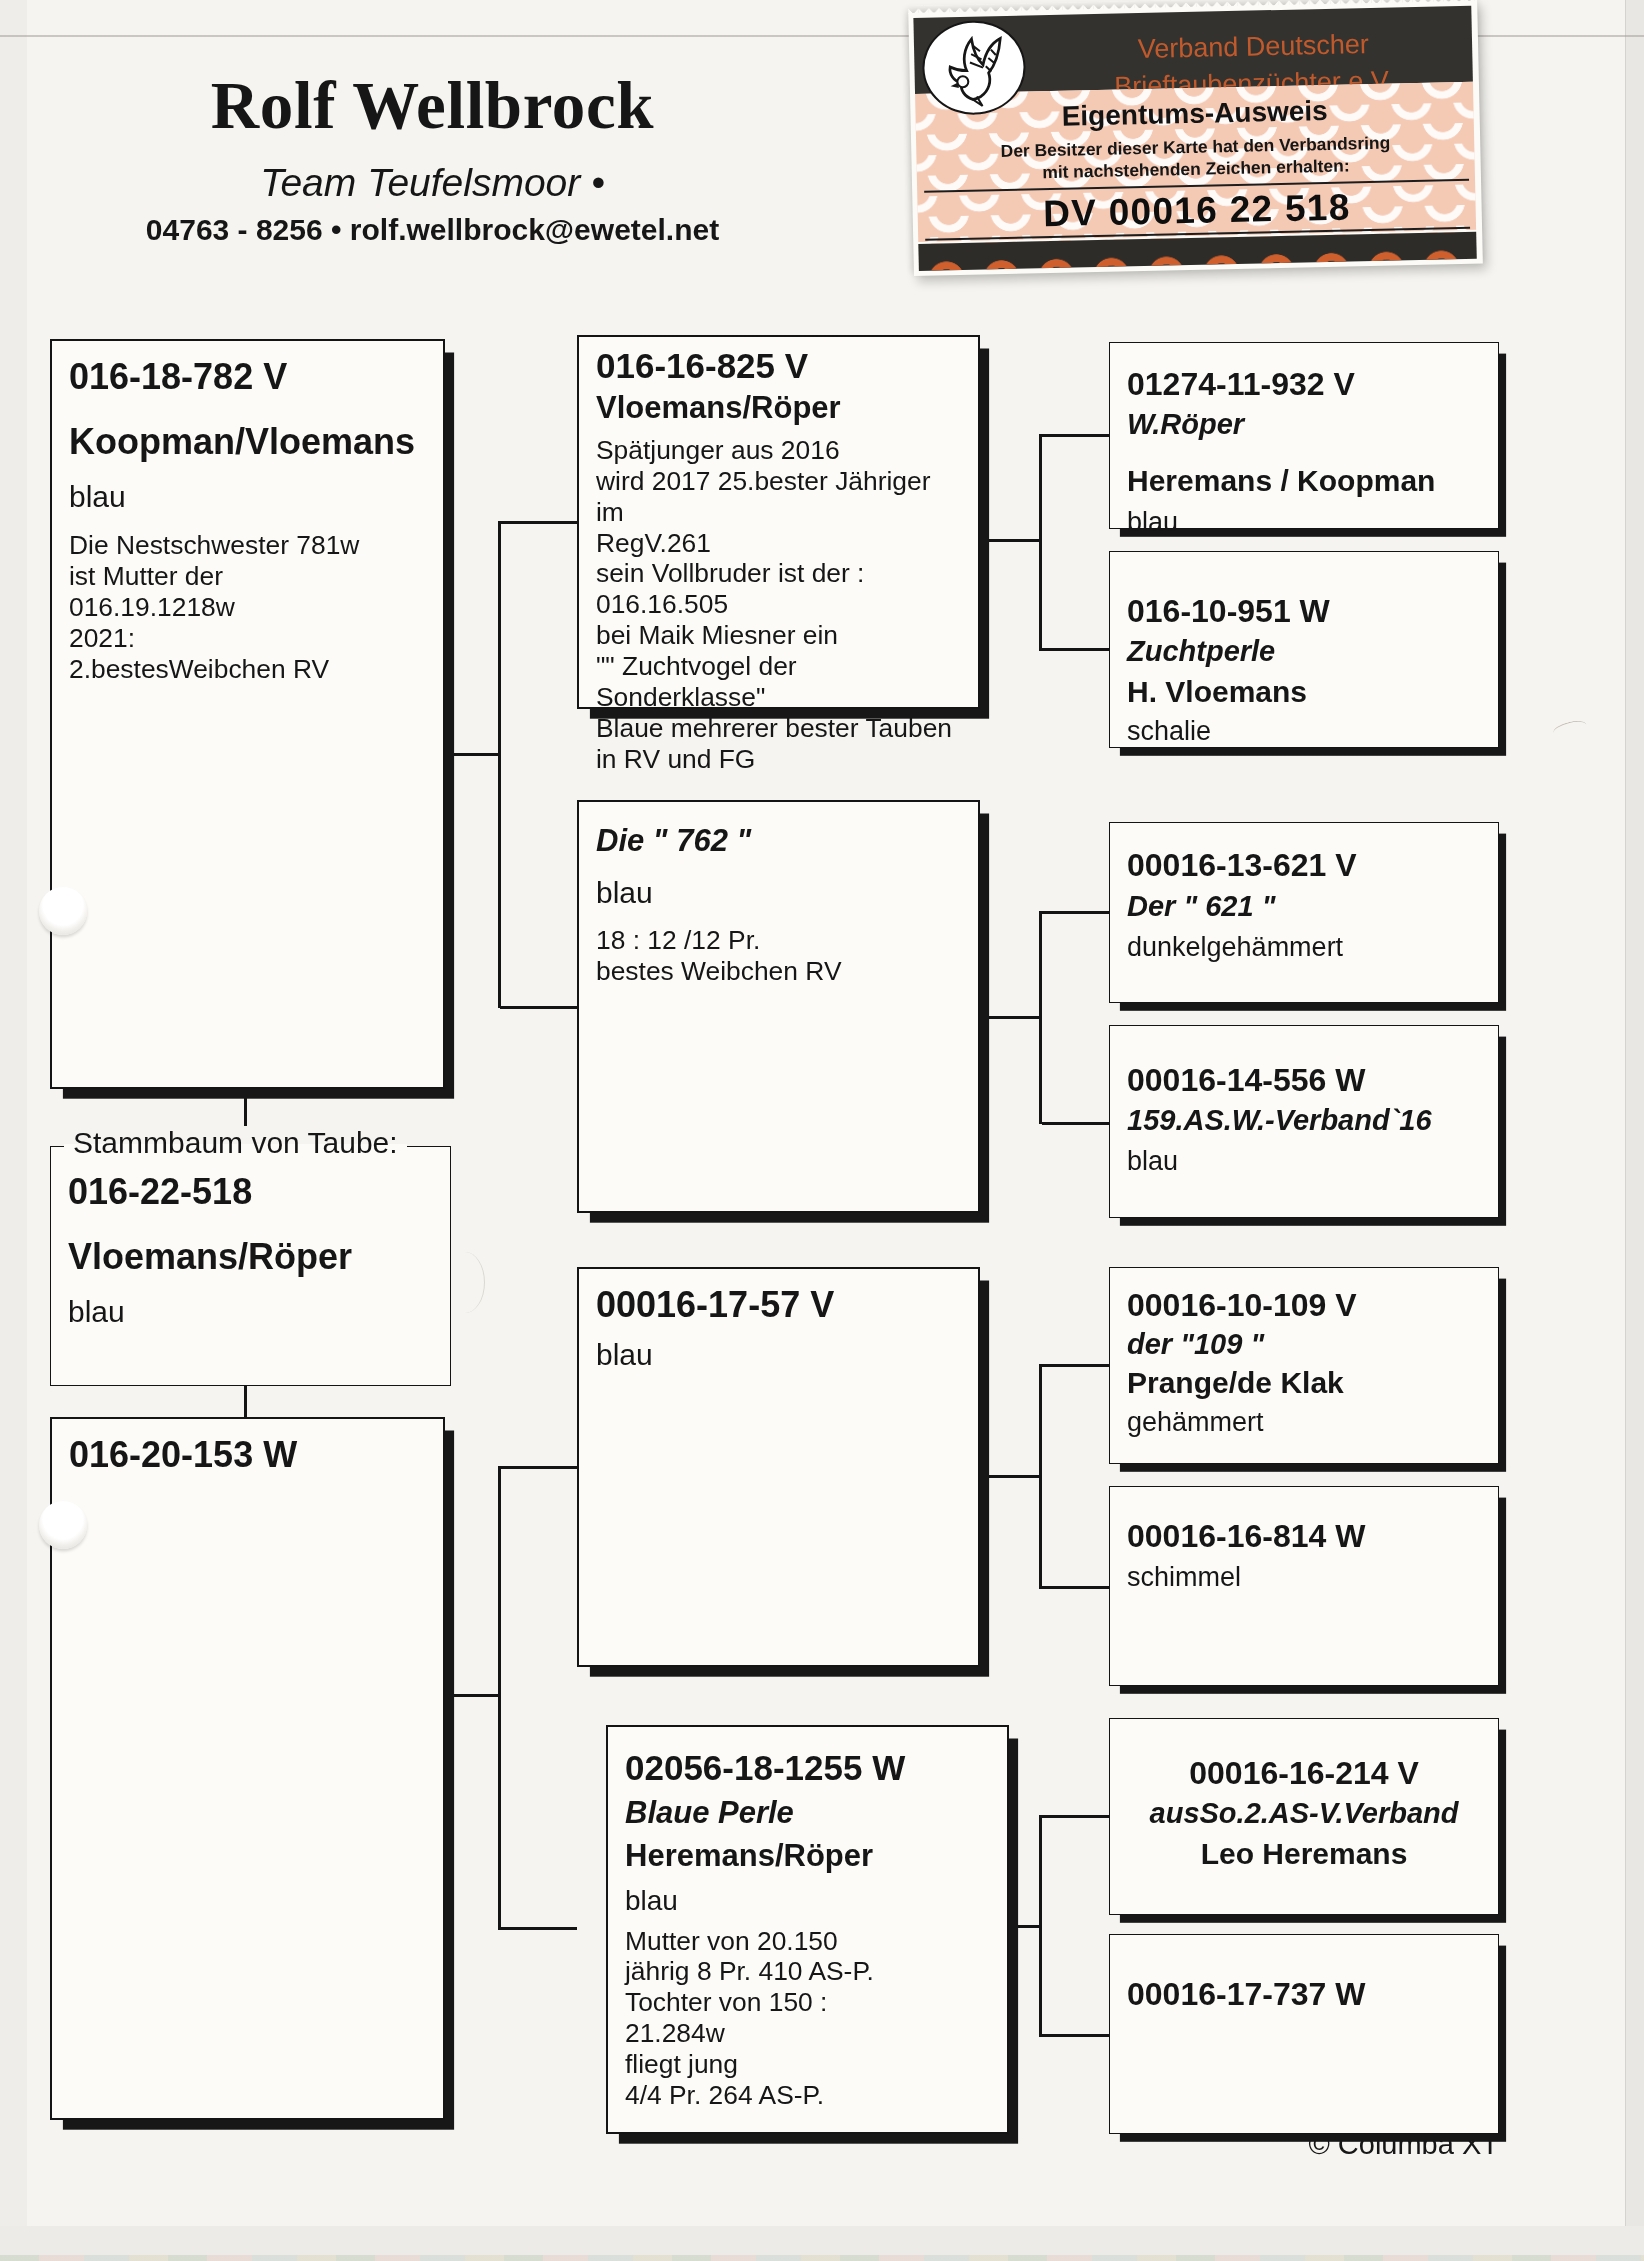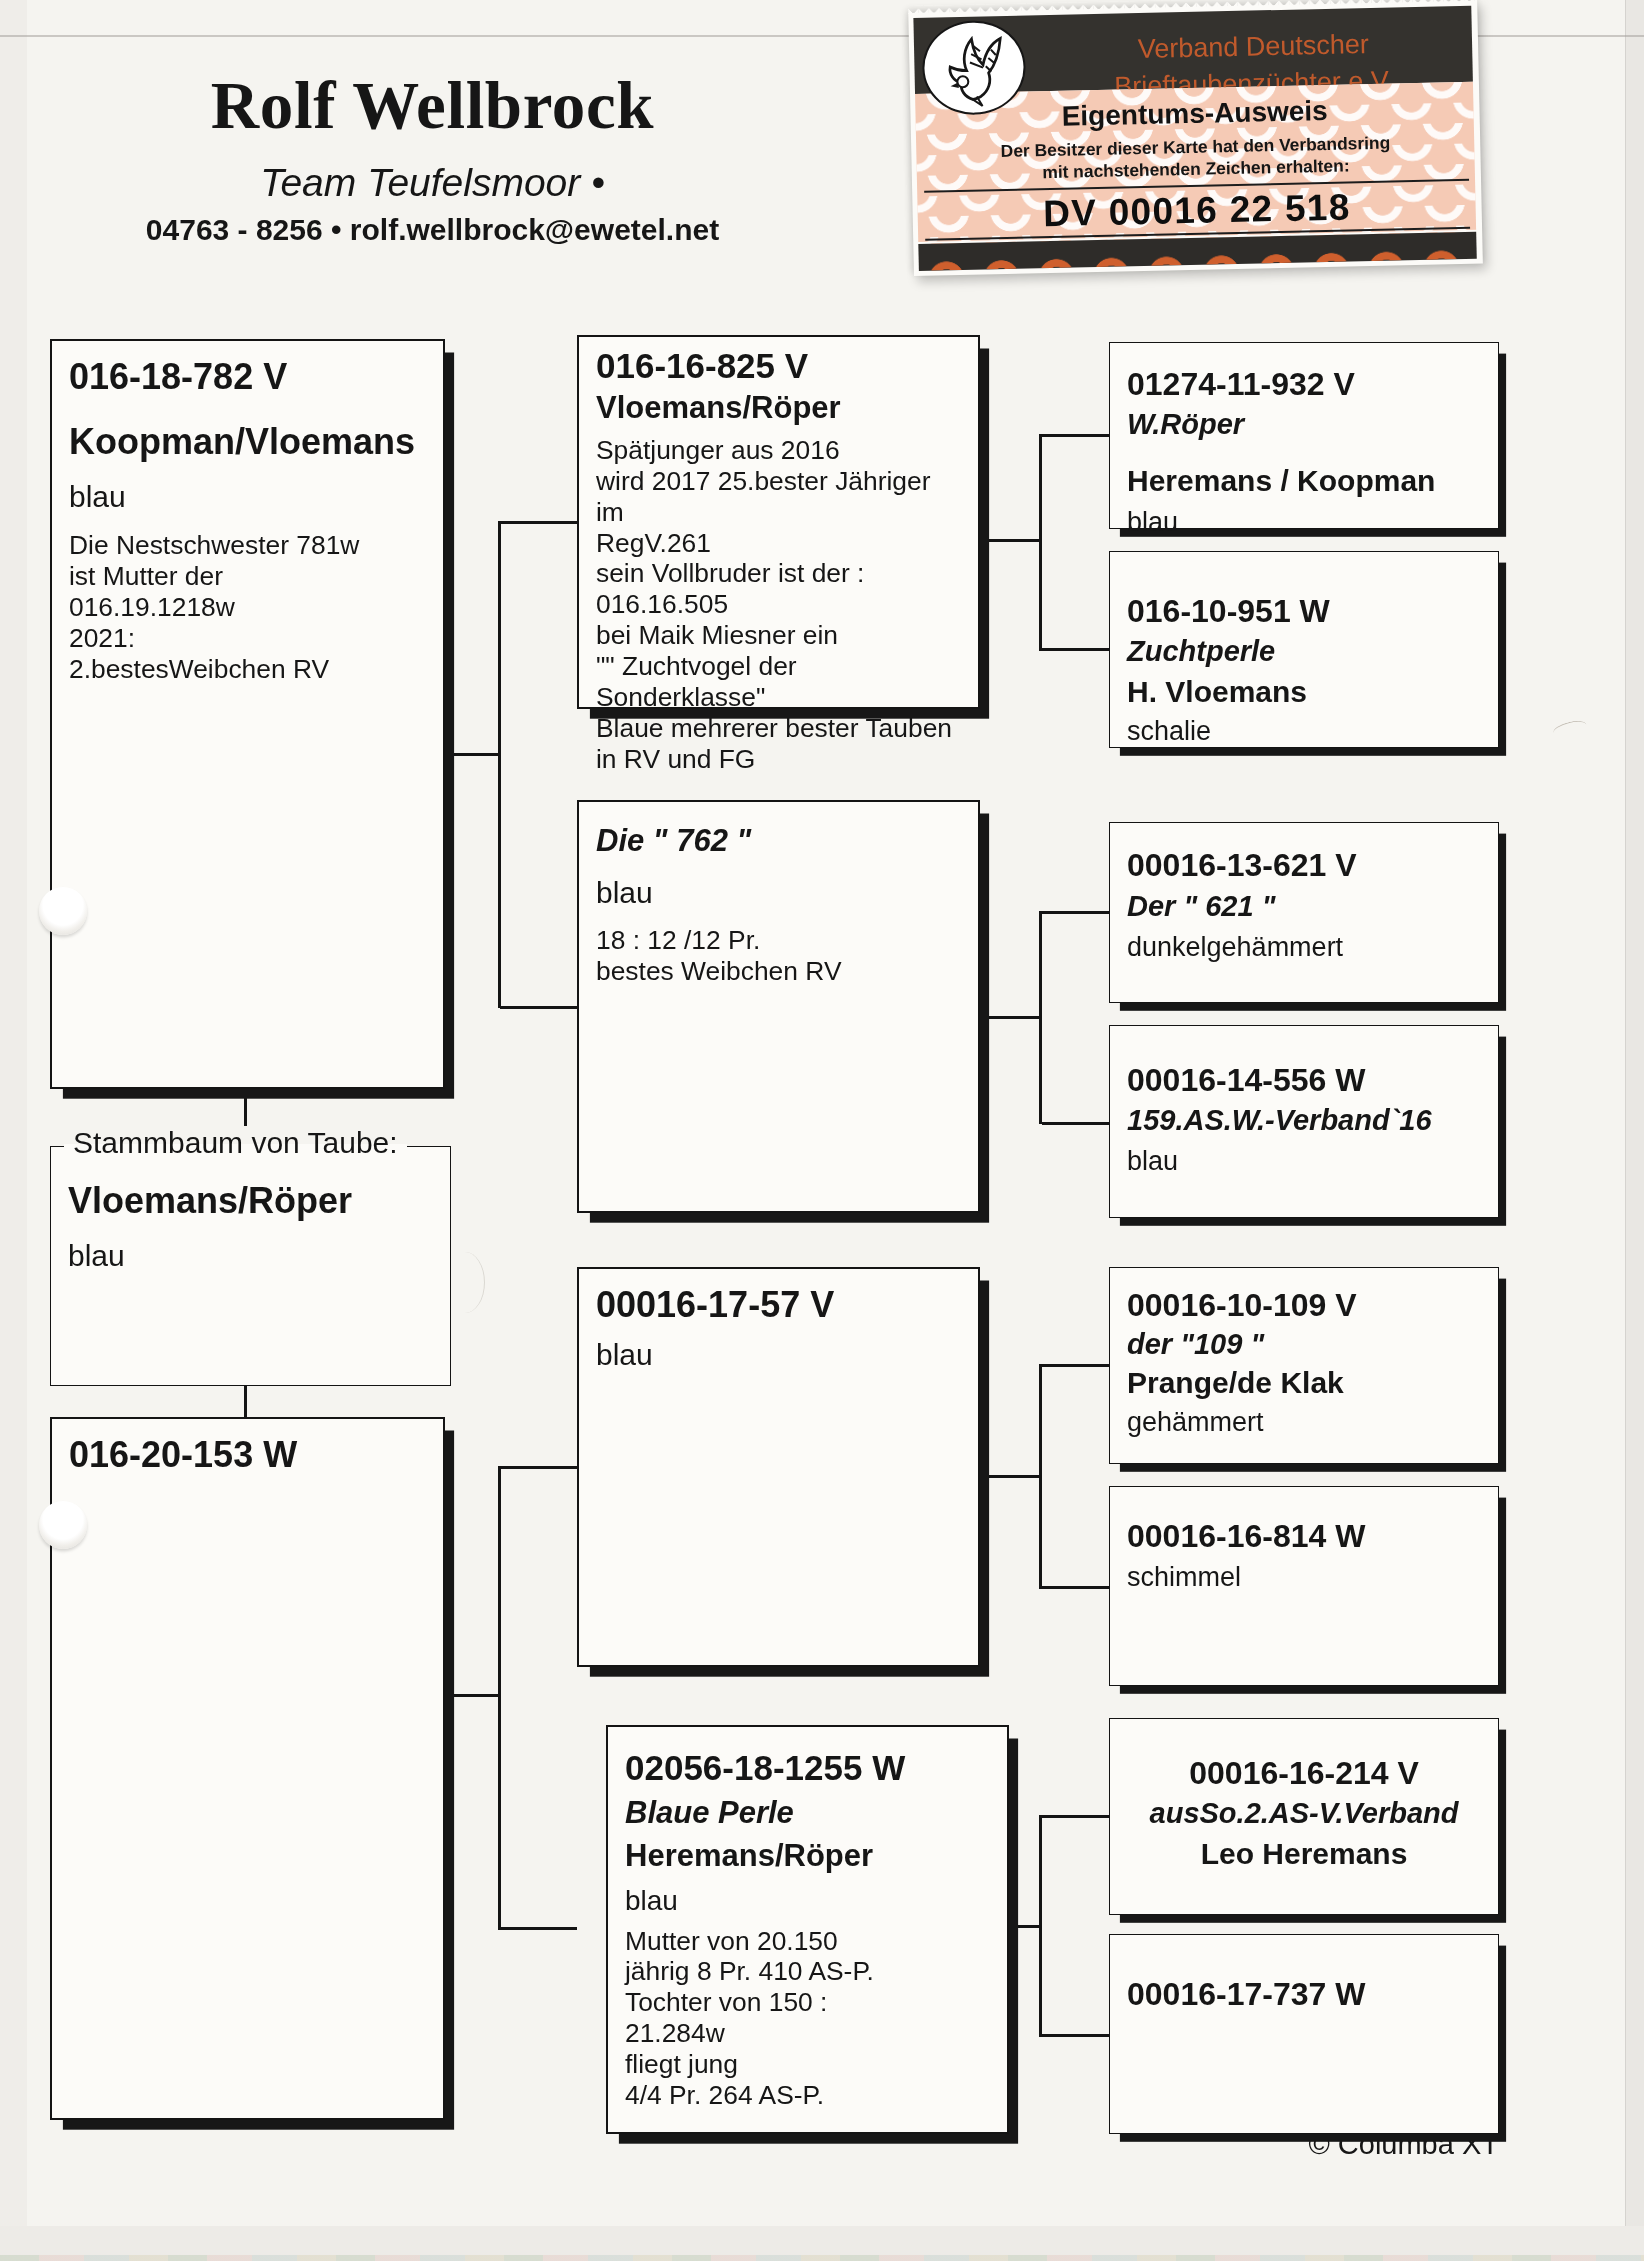--- a/index.html
+++ b/index.html
@@ -163,20 +163,21 @@
   <div class="notes">
     <div>Die Nestschwester 781w</div>
     <div>ist Mutter der</div>
     <div>016.19.1218w</div>
     <div>2021:</div>
     <div>2.bestesWeibchen RV</div>
   </div>
 </div>
 
 <div class="pbox noshadow" style="left:50px;top:1146px;width:401px;height:240px;">
+  <div class="ring" style="margin-top:14px;">016-22-518</div>
   <div class="strain">Vloemans/Röper</div>
   <div class="clr">blau</div>
 </div>
 <div class="abs subject-label">Stammbaum von Taube:</div>
 
 <div class="pbox" style="left:50px;top:1417px;width:395px;height:703px;">
   <div class="ring">016-20-153 W</div>
 </div>
 
 <div class="pbox" style="left:577px;top:335px;width:403px;height:374px;padding-top:6.4px;">

